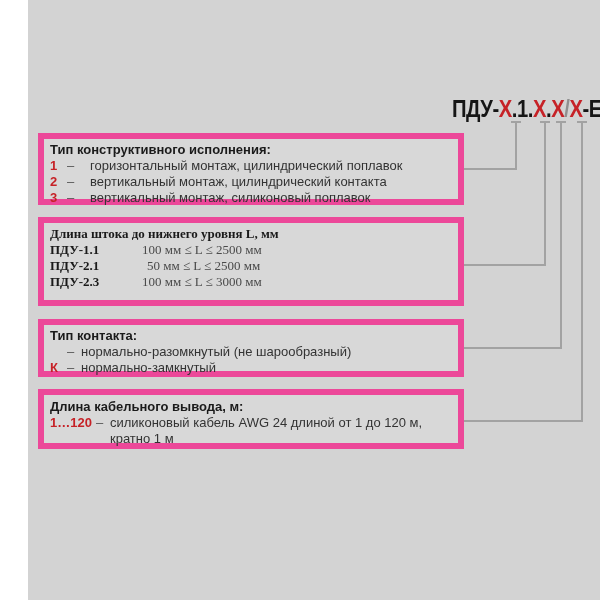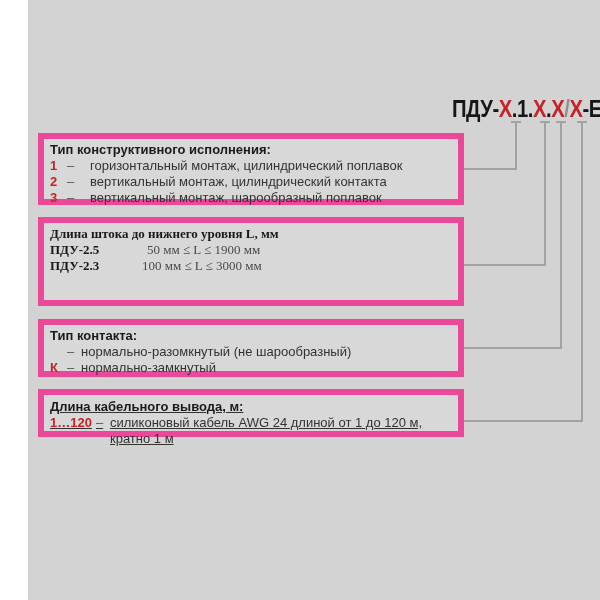--- a/index.html
+++ b/index.html
@@ -49,21 +49,21 @@
     background: #d8d8d8;
     border: 6px solid #ec4899;
     padding: 3px 8px 3px 6px;
     font-size: 13px;
     line-height: 16px;
     color: #333;
   }
   #box1 { top: 133px; height: 72px; }
   #box2 { top: 217px; height: 89px; font-family: Liberation Serif, serif; }
   #box3 { top: 319px; height: 58px; }
-  #box4 { top: 389px; height: 48px; padding-top: 4px; text-decoration: underline; }
+  #box4 { top: 389px; height: 60px; padding-top: 4px; }
 
   .box-title { font-weight: bold; color: #1a1a1a; }
   .sub { color: #4a4a4a; }
 
   .row { display: grid; }
   #box1 .row { grid-template-columns: 17px 23px auto; }
   #box2 .row { grid-template-columns: 92px auto; }
   #box3 .row { grid-template-columns: 17px 14px auto; }
   #box4 .row { grid-template-columns: 46px 14px auto; }
 
@@ -106,29 +106,33 @@
       <span>горизонтальный монтаж, цилиндрический поплавок</span>
     </div>
     <div class="row">
       <span class="code">2</span>
       <span class="dash">–</span>
       <span>вертикальный монтаж, цилиндрический контакта</span>
     </div>
     <div class="row">
       <span class="code">3</span>
       <span class="dash">–</span>
-      <span>вертикальный монтаж, шарообразный поплавок</span>
+      <span>вертикальный монтаж, силиконовый поплавок</span>
     </div>
   </div>
 
   <div class="box" id="box2">
     <div class="box-title">Длина штока до нижнего уровня L, мм</div>
     <div class="row">
-      <span class="label-bold">ПДУ-2.5</span>
-      <span class="val indent-50">50 мм ≤ L ≤ 1900 мм</span>
+      <span class="label-bold">ПДУ-1.1</span>
+      <span class="val">100 мм ≤ L ≤ 2500 мм</span>
+    </div>
+    <div class="row">
+      <span class="label-bold">ПДУ-2.1</span>
+      <span class="val indent-50">50 мм ≤ L ≤ 2500 мм</span>
     </div>
     <div class="row">
       <span class="label-bold">ПДУ-2.3</span>
       <span class="val">100 мм ≤ L ≤ 3000 мм</span>
     </div>
   </div>
 
   <div class="box" id="box3">
     <div class="box-title">Тип контакта:</div>
     <div class="row">

